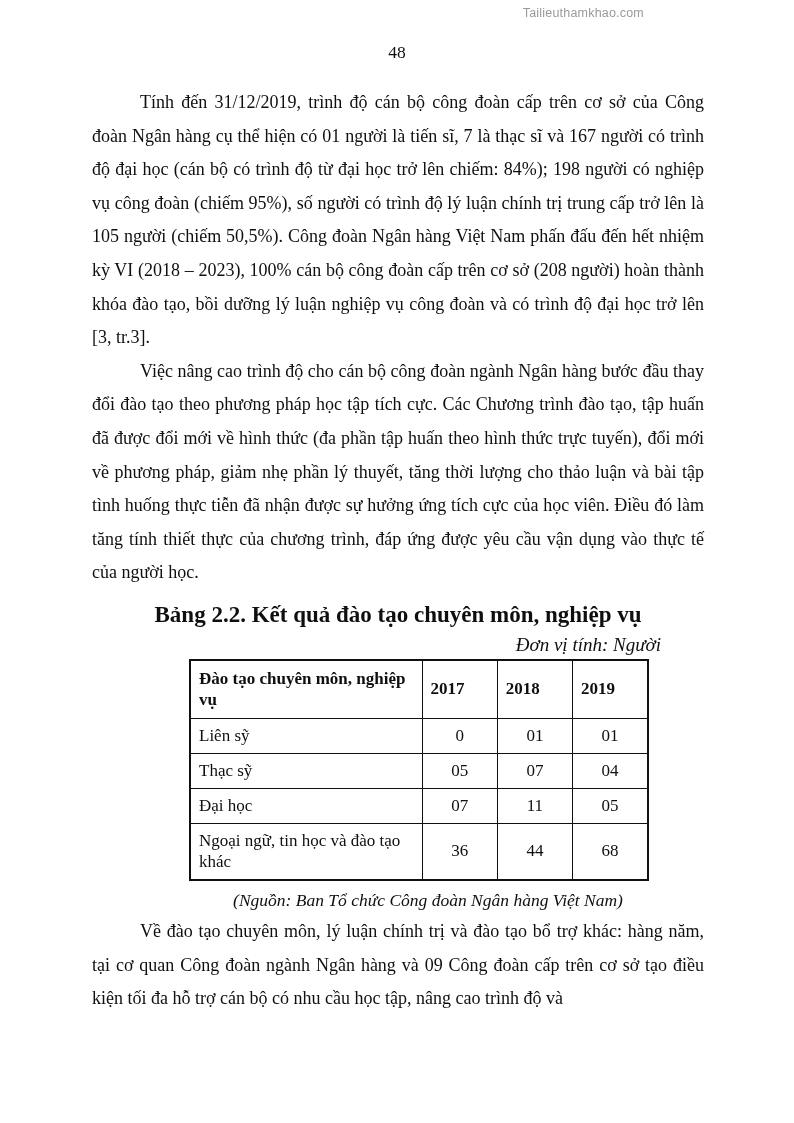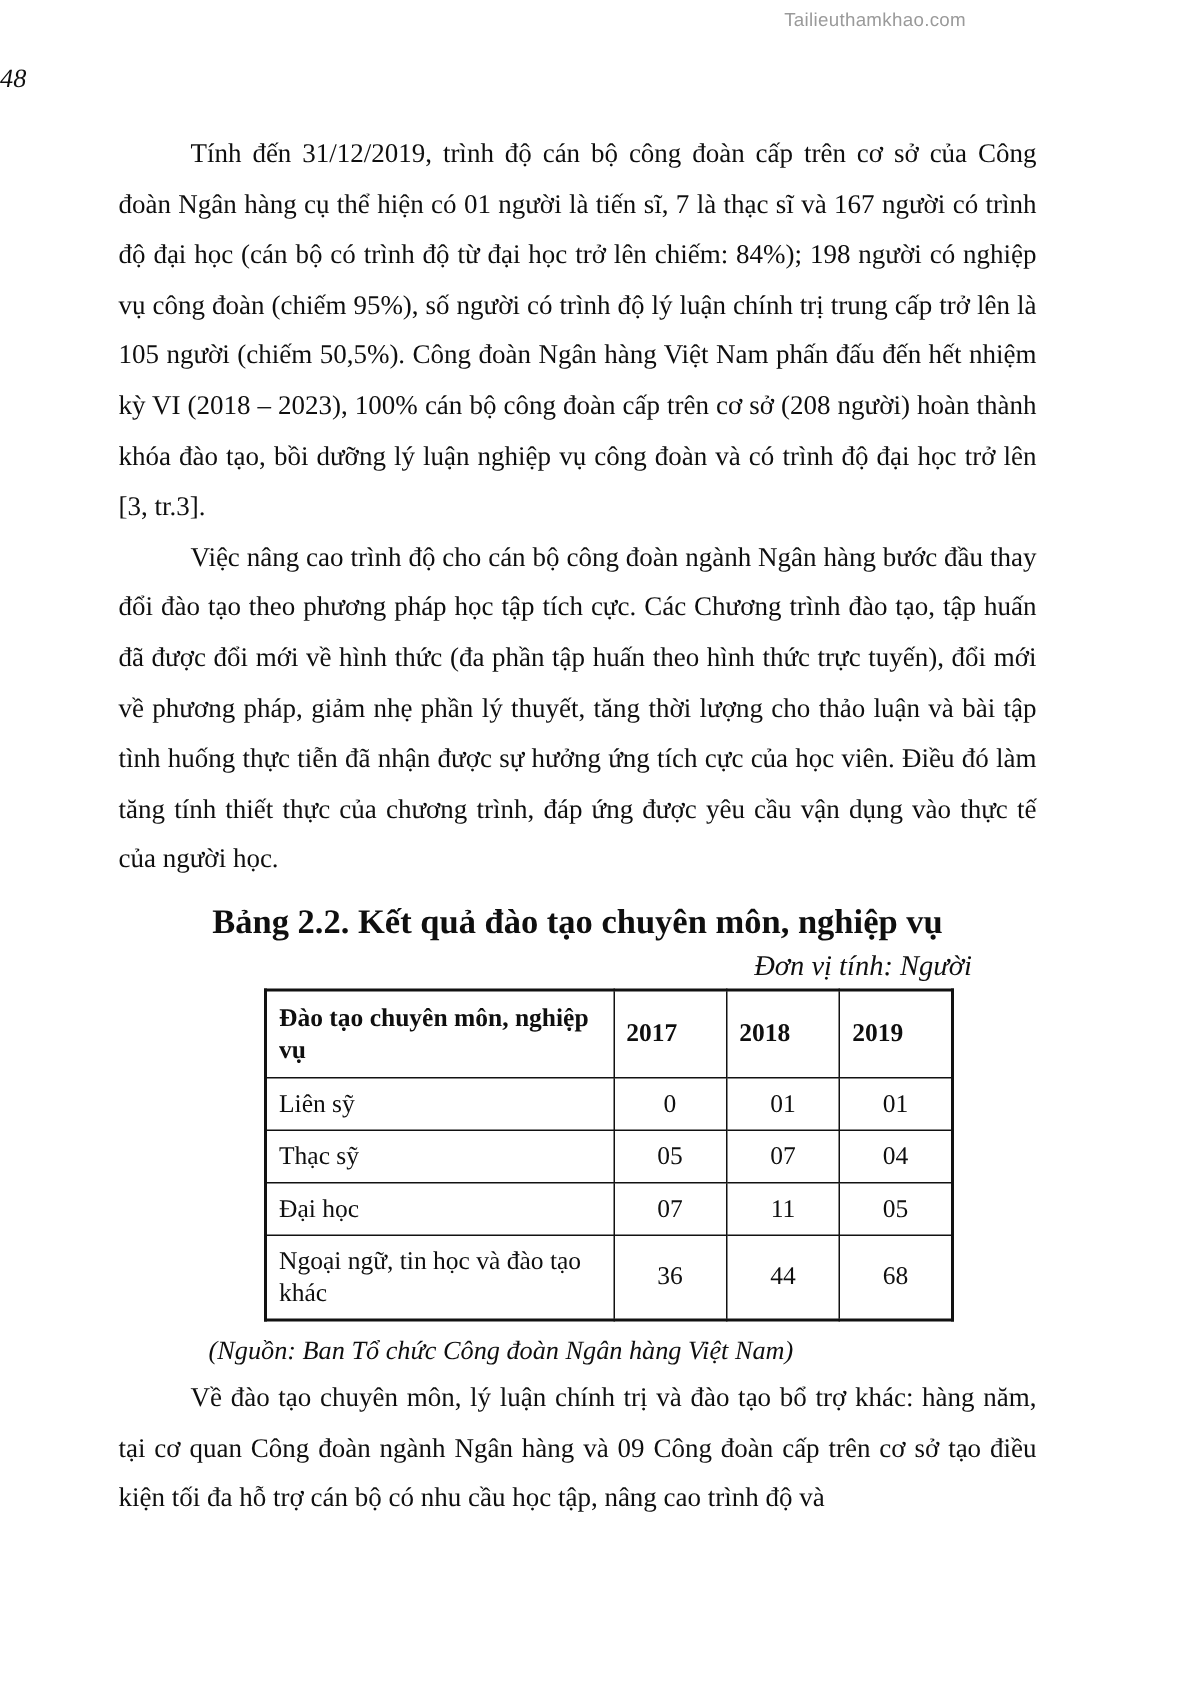--- a/index.html
+++ b/index.html
@@ -34,29 +34,28 @@
     color: #9a9a9a;
     letter-spacing: 0.2px;
     white-space: nowrap;
   }
 
   .page-number {
     position: absolute;
     top: 40px;
     left: 0;
     width: 794px;
-    text-align: left;
+    text-align: center;
     font-size: 17.5px;
     line-height: 24px;
-    font-style: italic;
   }
 
   .content {
     position: absolute;
-    left: 79px;
+    left: 92px;
     top: 86px;
     width: 612px;
   }
 
   p.para {
     margin: 0;
     text-indent: 48px;
     text-align: justify;
     font-size: 18px;
     line-height: 33.6px;
@@ -107,21 +106,21 @@
     padding-top: 7px;
     padding-bottom: 8px;
   }
   table.data-table th.h-name { text-align: left; margin-top: 20px; }
   table.data-table th.h-year { text-align: left; }
   table.data-table td.cell-name { text-align: left; }
   table.data-table td.cell-val  { text-align: center; }
 
   .source-note {
     margin: 4px 0 0 0;
-    text-align: left;
+    text-align: center;
     font-size: 17.5px;
     font-style: italic;
     line-height: 30px;
     padding-left: 60px;
   }
 
   .after-table { margin-top: 5px; }
 </style>
 </head>
 <body>

